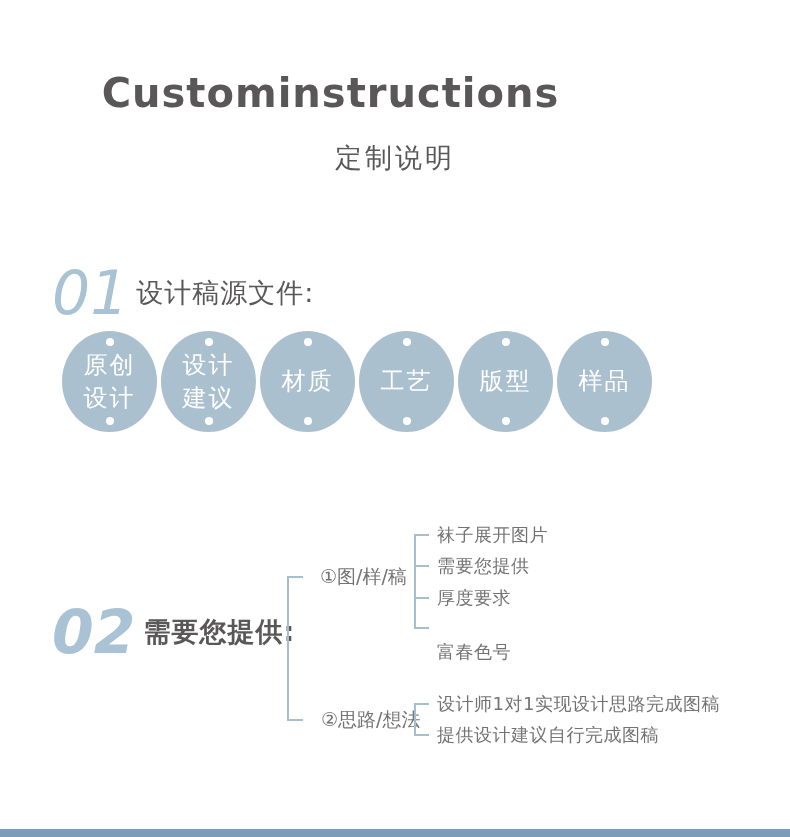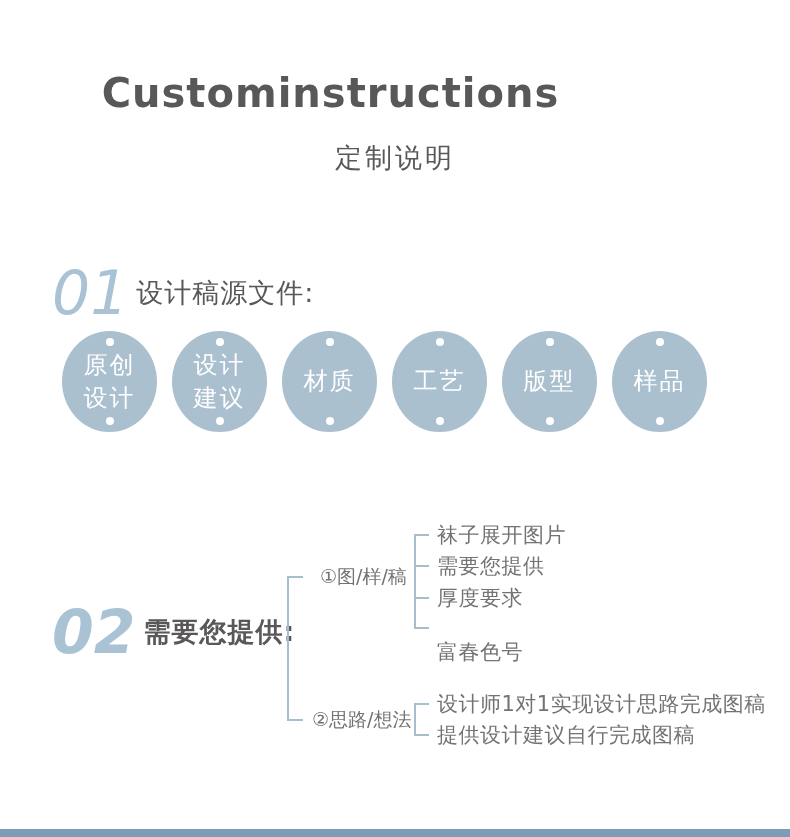--- a/index.html
+++ b/index.html
@@ -14,36 +14,36 @@
 
   
   .sec-head{position:absolute;display:flex;align-items:center;}
   .sec-num{font-size:60px;font-style:italic;color:#a9c3d5;line-height:1;
            padding-right:8px;}
   .sec-label{font-size:27px;color:#595757;letter-spacing:1px;}
   #s1-head{left:52px;top:228px;margin-top:35px;}
   #s2-head{left:52px;top:602px;font-weight:bold;}
 
   
-  .circles{position:absolute;left:62px;top:331px;display:flex;gap:15px;}
+  .circles{position:absolute;left:62px;top:331px;display:flex;gap:4px;}
   .circle{position:relative;width:95px;height:101px;border-radius:50%;
           background:#abc0cf;display:flex;flex-direction:column;
           align-items:center;justify-content:center;color:#ffffff;
           font-size:24px;line-height:33px;letter-spacing:2px;}
   .dot{position:absolute;left:50%;margin-left:-4px;width:8px;height:8px;
        border-radius:50%;background:#ffffff;}
   .dot.top{top:7px;}
   .dot.bottom{bottom:7px;}
 
   
   .tline{position:absolute;background:#a7becc;}
   .vline{width:2px;}
   .hline{height:2px;}
   .tree-label{position:absolute;font-size:19px;line-height:25px;color:#737373;white-space:nowrap;}
-  .tree-item{position:absolute;font-size:21px;line-height:24px;color:#737373;white-space:nowrap;letter-spacing:0.5px;}
+  .tree-item{position:absolute;font-size:18px;line-height:24px;color:#737373;white-space:nowrap;letter-spacing:0.5px;}
 
   
   .footer-bar{position:absolute;left:0;bottom:0;width:790px;height:8px;background:#7c9cb8;}
 </style>
 </head>
 <body>
 
 <div id="page">
 
   <div class="title">Custominstructions</div>
@@ -102,21 +102,21 @@
   <div class="tline vline" style="left:414px;top:534px;height:95px;"></div>
   <div class="tline hline" style="left:414px;top:534px;width:15px;"></div>
   <div class="tline hline" style="left:414px;top:565px;width:15px;"></div>
   <div class="tline hline" style="left:414px;top:597px;width:15px;"></div>
   <div class="tline hline" style="left:414px;top:627px;width:15px;"></div>
   <div class="tree-item" style="left:437px;top:523px;">袜子展开图片</div>
   <div class="tree-item" style="left:437px;top:554px;">需要您提供</div>
   <div class="tree-item" style="left:437px;top:586px;">厚度要求</div>
   <div class="tree-item" style="left:437px;top:640px;">富春色号</div>
 
-  <div class="tree-label" style="left:312px;top:707px;">②思路/想法</div>
+  <div class="tree-label" style="left:321px;top:707px;">②思路/想法</div>
   <div class="tline vline" style="left:414px;top:703px;height:33px;"></div>
   <div class="tline hline" style="left:414px;top:703px;width:15px;"></div>
   <div class="tline hline" style="left:414px;top:734px;width:15px;"></div>
   <div class="tree-item" style="left:437px;top:692px;">设计师1对1实现设计思路完成图稿</div>
   <div class="tree-item" style="left:437px;top:723px;">提供设计建议自行完成图稿</div>
 
   <div class="footer-bar"></div>
 
 </div>
 

